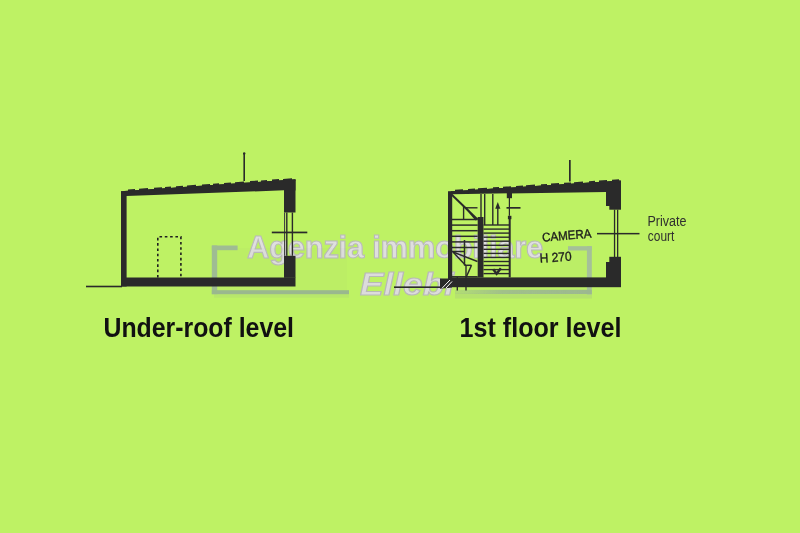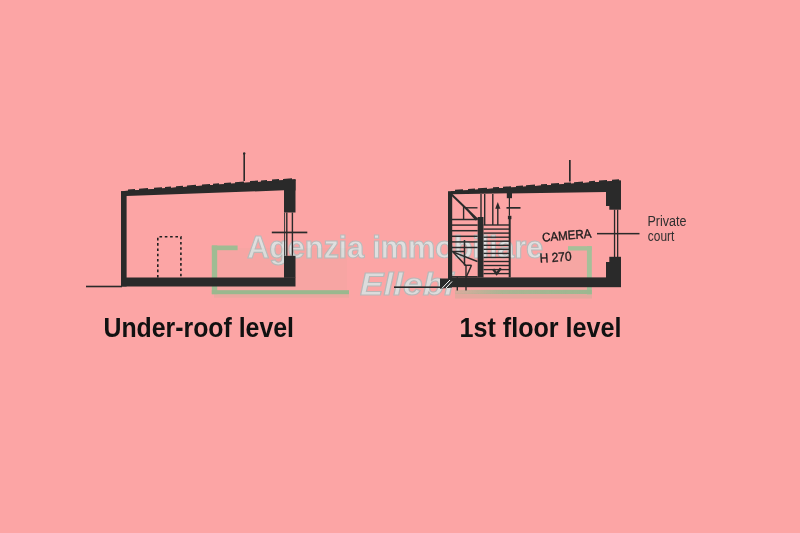--- a/index.html
+++ b/index.html
@@ -1,16 +1,16 @@
 <!DOCTYPE html>
 <html><head>
 <meta charset="utf-8">
 <style>
   html,body{margin:0;padding:0;background:#ffffff;}
-  .page{position:relative;width:800px;height:533px;background:#fca5a5;overflow:hidden;transform:translateZ(0);will-change:transform;
+  .page{position:relative;width:800px;height:533px;background:#bef264;overflow:hidden;transform:translateZ(0);will-change:transform;
         font-family:"Liberation Sans", sans-serif;}
   svg{position:absolute;left:0;top:0;}
 </style>
 </head>
 <body>
 <div class="page">
 <svg width="800" height="533" viewBox="0 0 800 533">
   <defs>
     <linearGradient id="gfade" x1="455" y1="0" x2="592" y2="0" gradientUnits="userSpaceOnUse">
       <stop offset="0" stop-color="#9cb890" stop-opacity="0.35"></stop>

